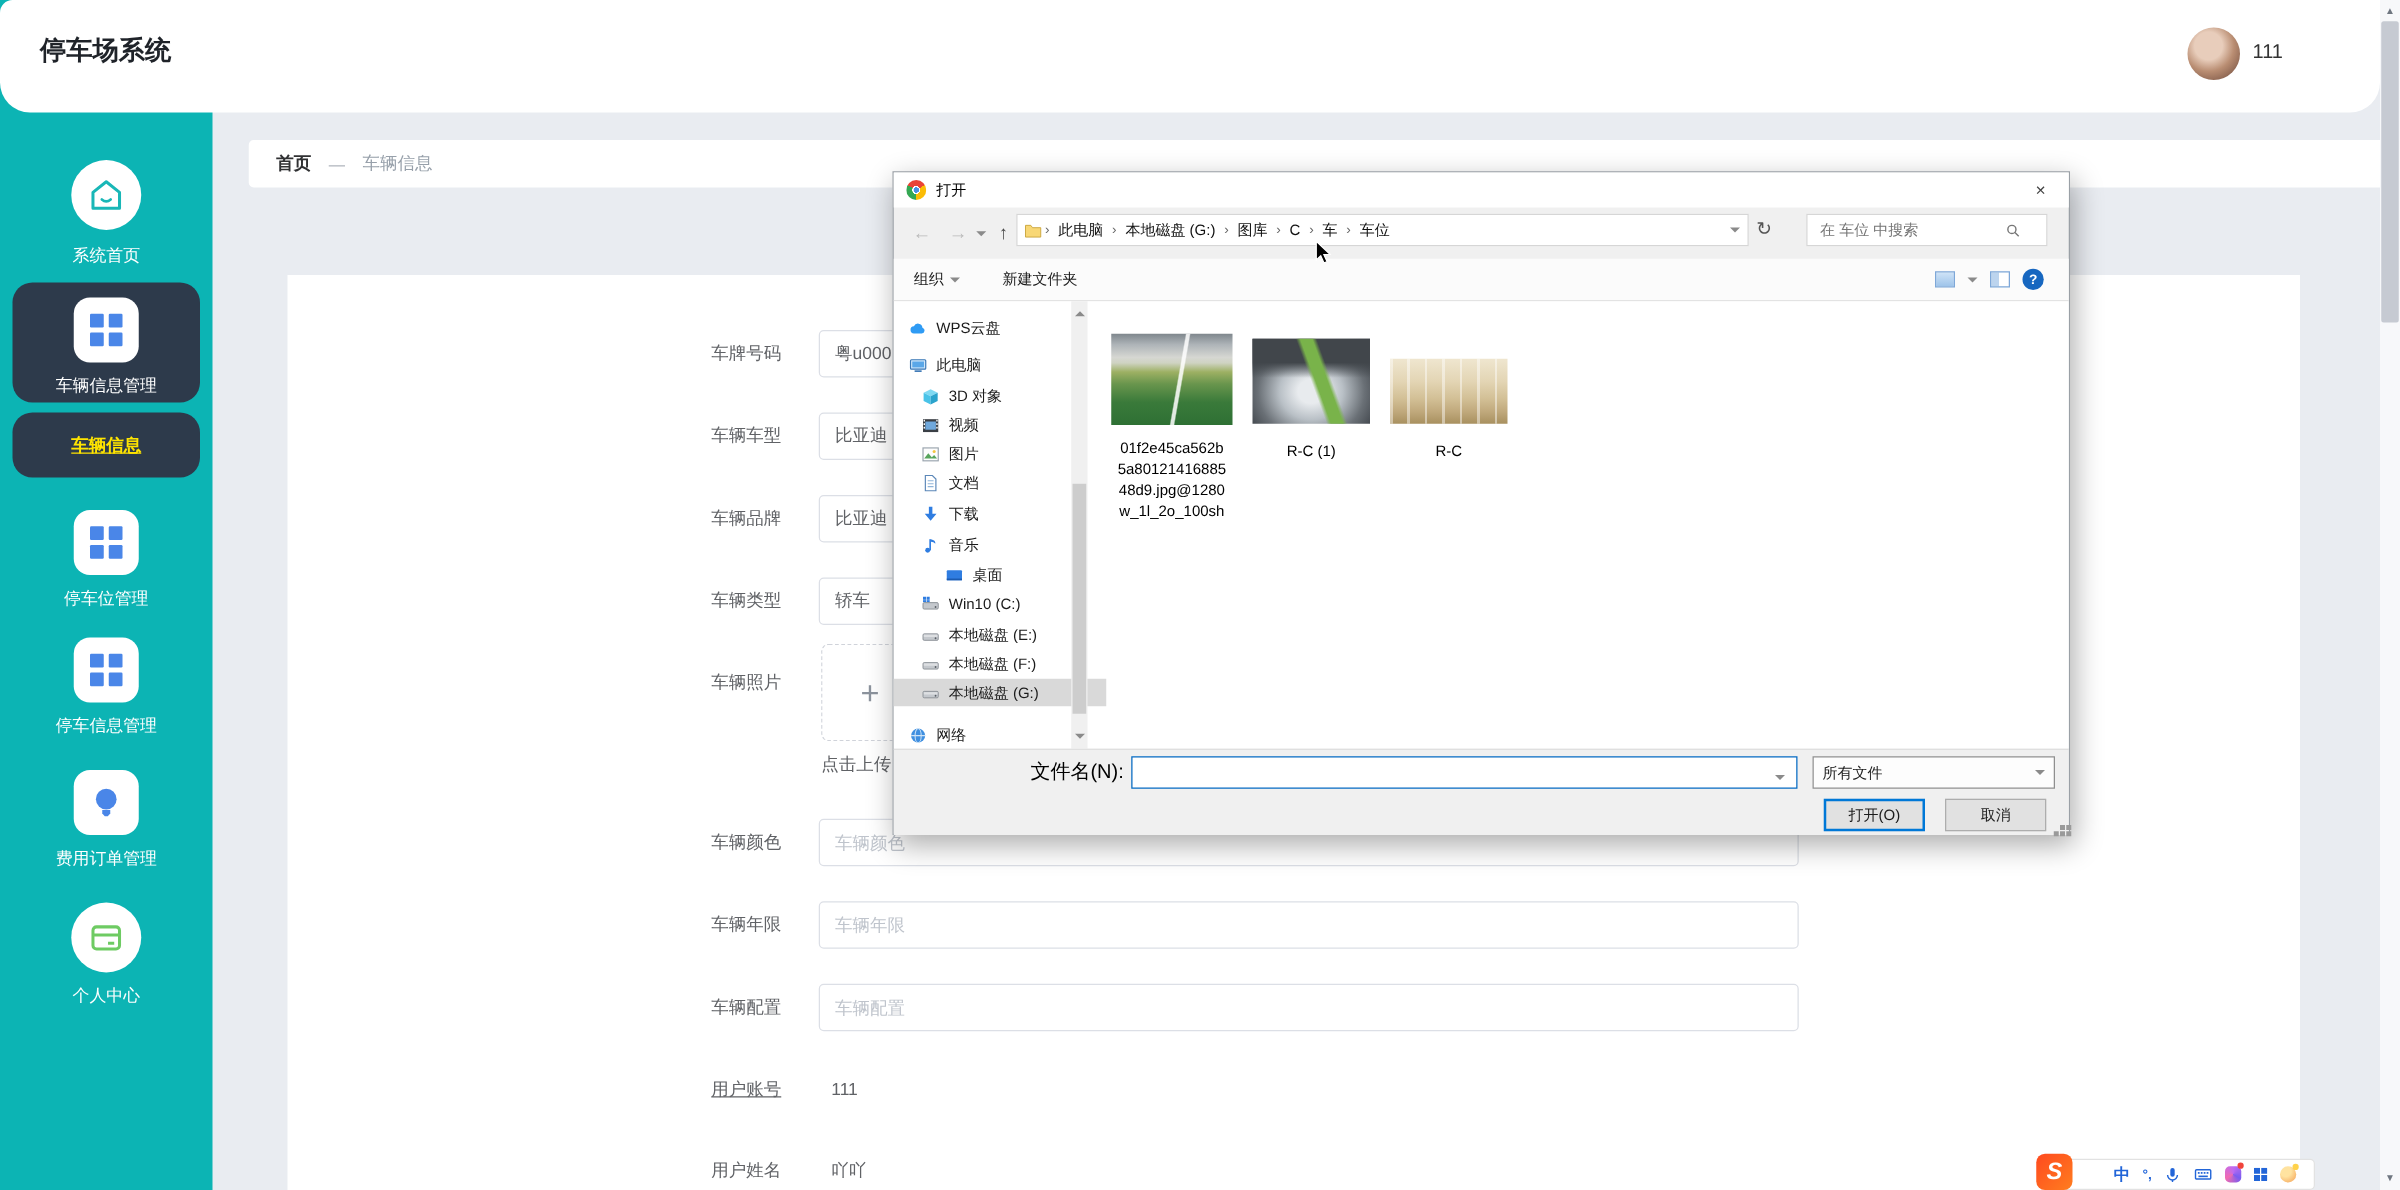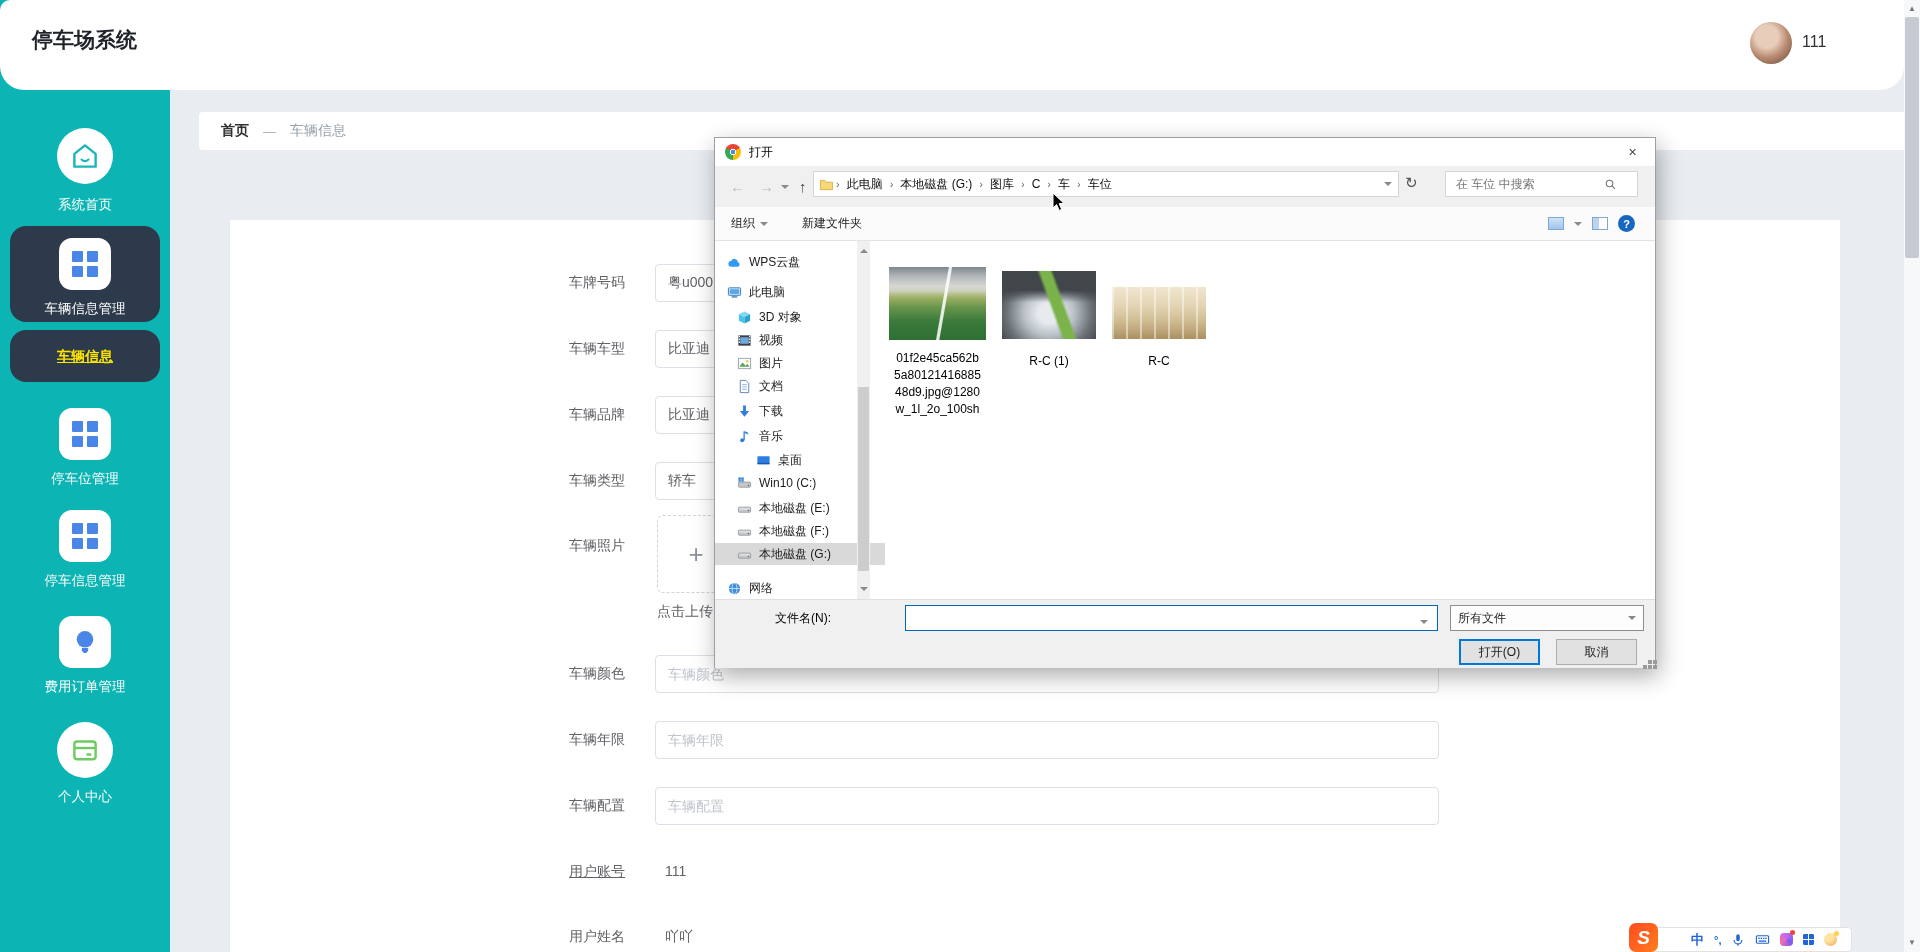--- a/index.html
+++ b/index.html
@@ -83,21 +83,21 @@
     linear-gradient(180deg,#7f878d 0%,#aeb4b8 12%,#d6d7d2 26%,#cfd3c2 32%,#9db063 42%,#69954d 55%,#3a7a3a 75%,#2e7034 100%);}
   .img2{width:94px;height:68px;background:
     linear-gradient(70deg,rgba(0,0,0,0) 50%,#79b34a 53% 61%,rgba(0,0,0,0) 64%),
     linear-gradient(180deg,#41464b 0 28%,rgba(0,0,0,0) 46%),
     radial-gradient(ellipse at 50% 62%,#e8ebee 0 16%,#b9c0c6 38%,#6a7076 64%,#34393f 92%);}
   .img3{width:94px;height:52px;background:
     repeating-linear-gradient(90deg,rgba(255,255,255,.45) 0 2px,rgba(0,0,0,0) 2px 14px),
     linear-gradient(180deg,#efe6cf 0%,#e3d5b4 35%,#d2bf95 62%,#bfa87b 82%,#a8905f 100%);}
   .fname{line-height:17px;margin-top:10px;}
   .dlg-footer{left:0;top:461px;width:940px;height:69px;background:#f0f0f0;border-top:1px solid #dfdfdf;}
-  .fn-label{left:60px;top:467px;width:124px;line-height:26px;font-size:12px;color:#000;}
+  .fn-label{left:60px;top:467px;width:124px;text-align:right;line-height:26px;font-size:16px;color:#000;}
   .fn-input{left:190px;top:467px;width:533px;height:26px;border:1px solid #0067c0;background:#fff;outline:none;font-size:12px;padding:0 18px 0 6px;}
   .fn-combo-caret{left:705px;top:478px;}
   .ft-combo{left:735px;top:467px;width:194px;height:26px;background:#fdfdfd;border:1px solid #8f8f8f;display:flex;align-items:center;justify-content:space-between;padding:0 7px;font-size:12px;cursor:pointer;}
   .btn{height:26px;font-size:12px;display:flex;align-items:center;justify-content:center;cursor:pointer;}
   .btn-open{left:744px;top:501px;width:81px;background:#e1e1e1;border:2px solid #0078d7;}
   .btn-cancel{left:841px;top:501px;width:81px;background:#e1e1e1;border:1px solid #adadad;}
   .grip{right:3px;bottom:3px;width:4px;height:4px;background:#9a9a9a;box-shadow:-5px 5px 0 #9a9a9a,0 5px 0 #9a9a9a,5px 5px 0 #9a9a9a,5px 0 0 #9a9a9a;}
 
   
   .ime{left:1648px;top:927px;width:204px;height:25px;background:#fff;border:1px solid #e2e2e2;border-radius:4px;

